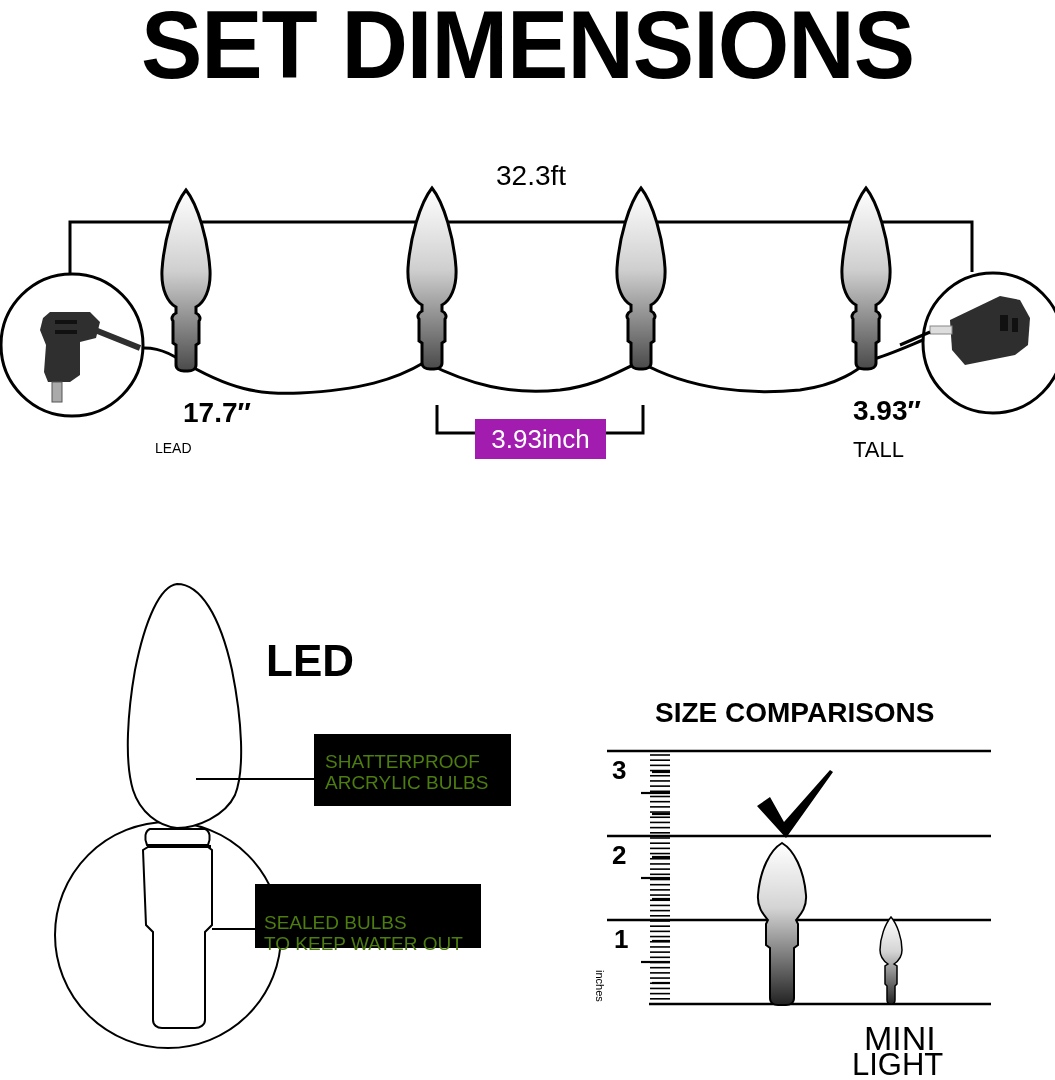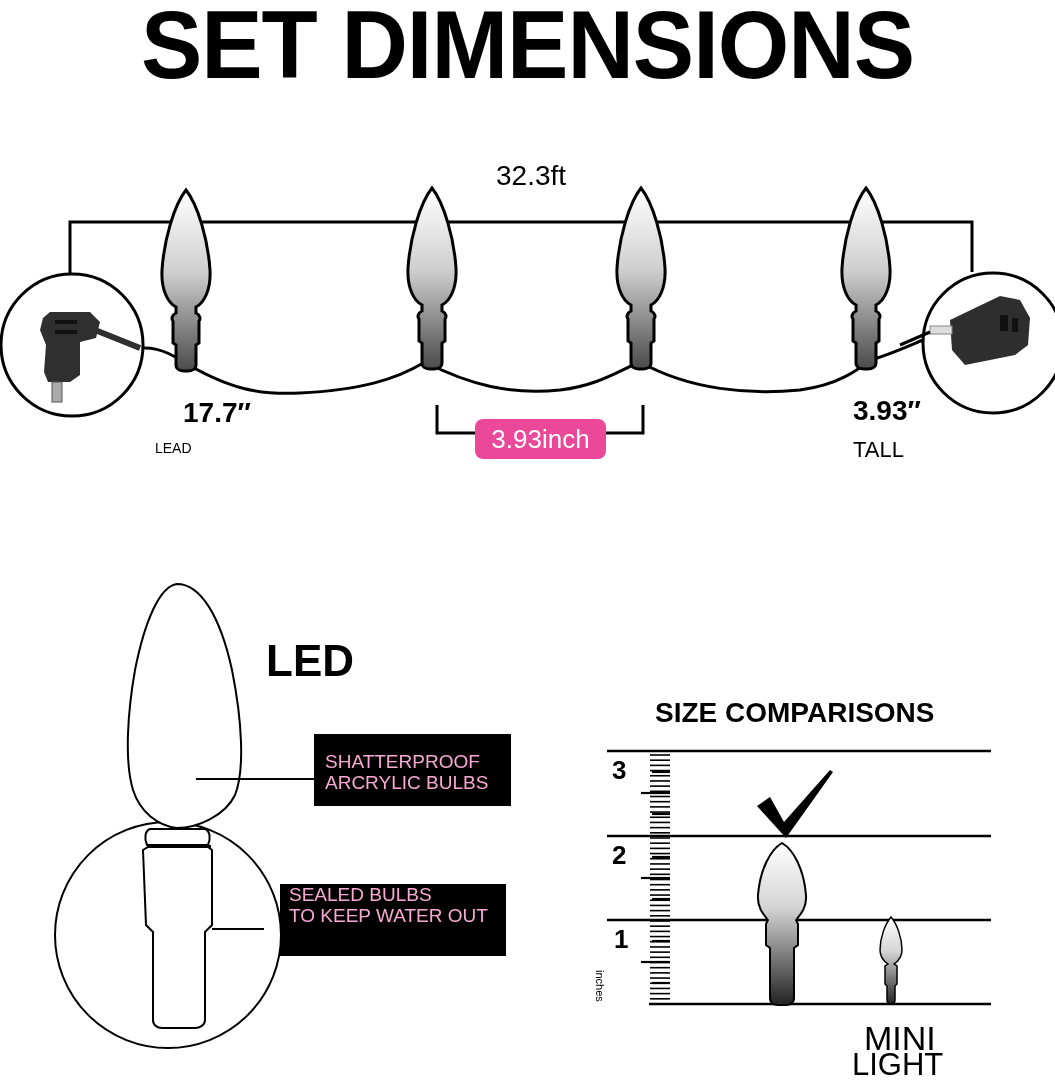--- a/index.html
+++ b/index.html
@@ -6,25 +6,25 @@
     body { width: 1055px; height: 1080px; position: relative; overflow: hidden; font-family: "Liberation Sans", sans-serif; color: #000; }
     .abs { position: absolute; }
     #title { left: 0; top: -6px; width: 1055px; text-align: center; font-weight: bold; font-size: 92px; letter-spacing: -1px; line-height: 100px; transform: scaleY(1.05); }
     svg { position: absolute; left: 0; top: 0; }
     .txt { position: absolute; white-space: nowrap; }
     .len { left: 496px; top: 160px; font-size: 28px; }
     .lead-val { left: 155px; top: 397px; font-size: 28px; font-weight: bold; margin-left: 28px; }
     .lead-lbl { left: 155px; top: 440px; font-size: 14px; }
     .tall-val { left: 853px; top: 395px; font-size: 28px; font-weight: bold; }
     .tall-lbl { left: 853px; top: 437px; font-size: 22px; }
-    .spacing-box { left: 475px; top: 419px; width: 131px; height: 40px; background: #ec4899; color: #fff; font-size: 26px; line-height: 40px; text-align: center; border-radius: 8px; }
+    .spacing-box { left: 475px; top: 419px; width: 131px; height: 40px; background: #a21caf; color: #fff; font-size: 26px; line-height: 40px; text-align: center; }
     .led-title { left: 266px; top: 636px; font-size: 44px; font-weight: bold; }
-    .callout { position: absolute; background: #000; color: #f9a8d4; font-size: 19px; line-height: 21px; padding: 0; box-sizing: border-box; }
+    .callout { position: absolute; background: #000; color: #4d7c0f; font-size: 19px; line-height: 21px; padding: 0; box-sizing: border-box; }
     .callout1 { left: 314px; top: 734px; width: 197px; height: 72px; padding: 17px 0 0 11px; }
-    .callout2 { left: 280px; top: 884px; width: 226px; height: 72px; padding: 0 0 0 9px; }
+    .callout2 { left: 255px; top: 884px; width: 226px; height: 64px; padding: 28px 0 0 9px; }
     .size-title { left: 655px; top: 697px; font-size: 28px; font-weight: bold; }
     .tick-num { position: absolute; font-size: 26px; font-weight: bold; }
     .inches { position: absolute; left: 606px; top: 970px; font-size: 11px; transform: rotate(90deg); transform-origin: left top; }
     .mini1 { left: 864px; top: 1019px; font-size: 34px; }
     .mini2 { left: 852px; top: 1047px; font-size: 31px; }
   </style>
 </head>
 <body>
 
 <div id="title" class="abs">SET DIMENSIONS</div>

